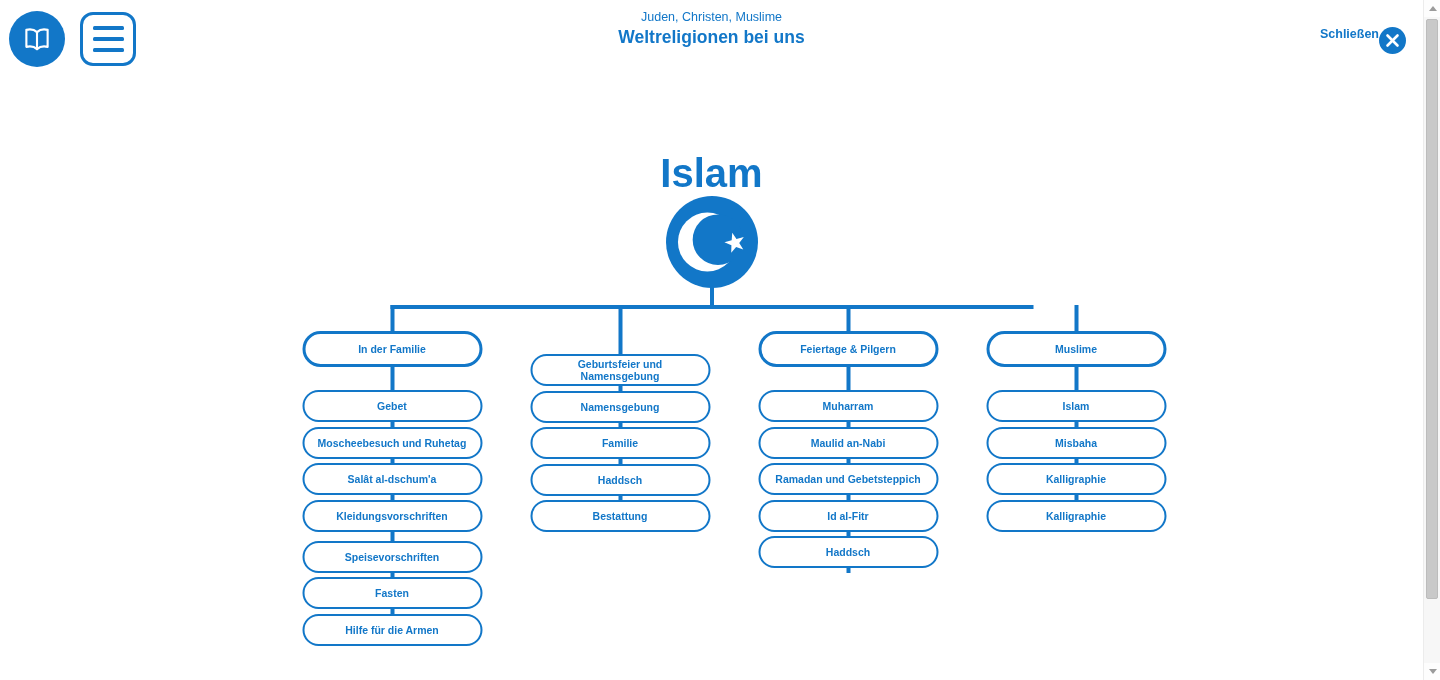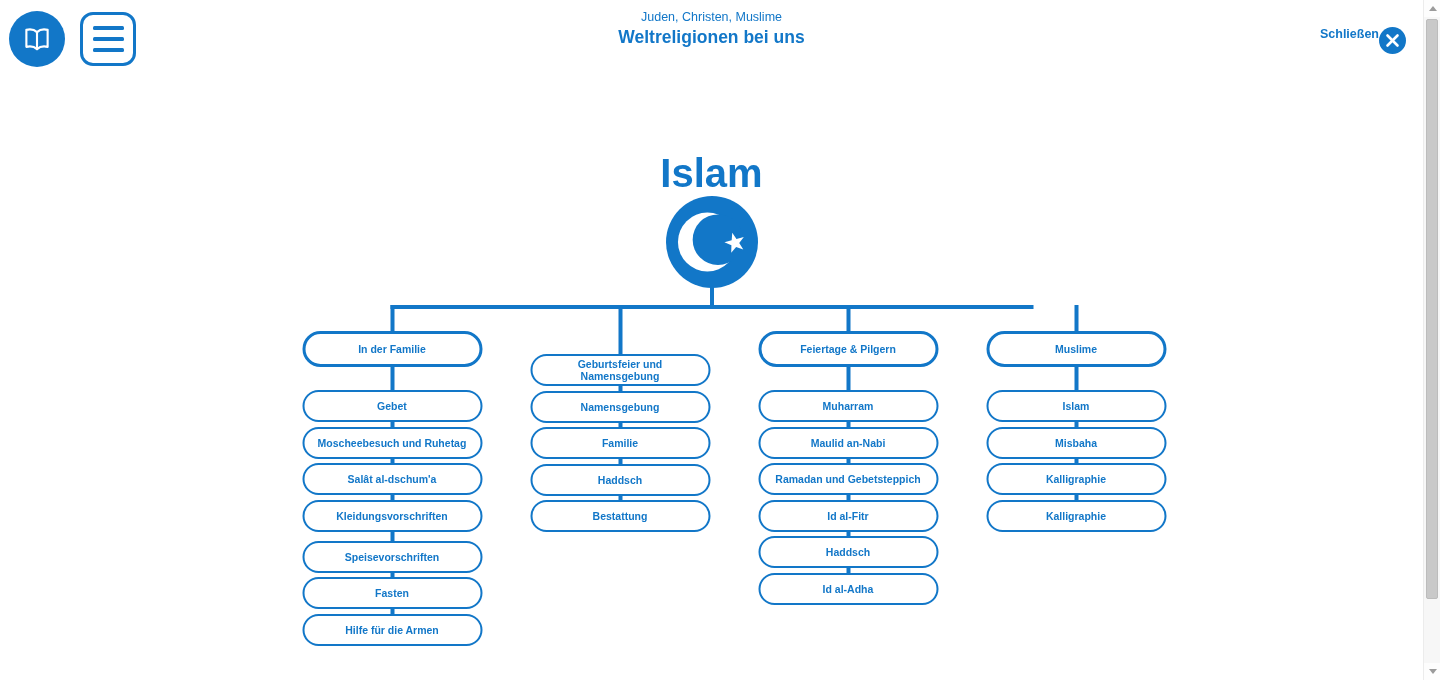--- a/index.html
+++ b/index.html
@@ -150,21 +150,20 @@
           <div class="pill item-pill">Muharram</div>
           <div class="vline item"></div>
           <div class="pill item-pill">Maulid an-Nabi</div>
           <div class="vline item"></div>
           <div class="pill item-pill">Ramadan und Gebetsteppich</div>
           <div class="vline item"></div>
           <div class="pill item-pill">Id al-Fitr</div>
           <div class="vline item"></div>
           <div class="pill item-pill">Haddsch</div>
           <div class="vline item"></div>
-          <div class="pill item-pill">Id al-Adha</div>
         </div>
         <div class="tree-column">
           <div class="vline top"></div>
           <div class="pill category-pill">Muslime</div>
           <div class="vline mid"></div>
           <div class="pill item-pill">Islam</div>
           <div class="vline item"></div>
           <div class="pill item-pill">Misbaha</div>
           <div class="vline item"></div>
           <div class="pill item-pill">Kalligraphie</div>

